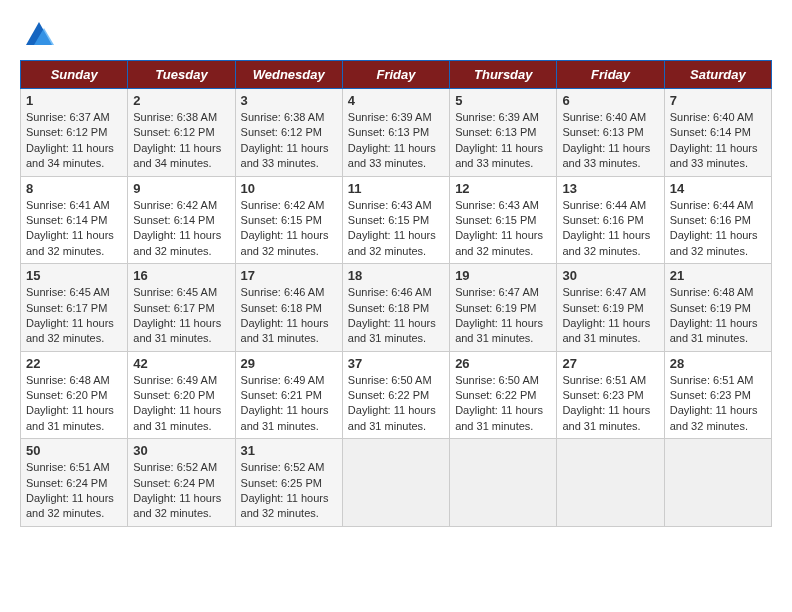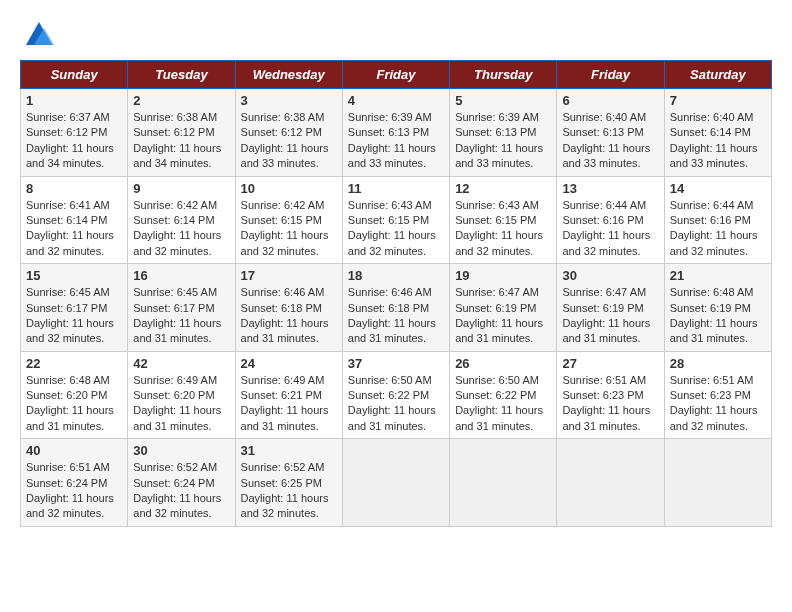--- a/index.html
+++ b/index.html
@@ -215,21 +215,21 @@
       <tr>
         <td>
           <span class="day-num">22</span>
 <div class="day-info">Sunrise: 6:48 AM<br>Sunset: 6:20 PM<br>Daylight: 11 hours and 31 minutes.</div>
         </td>
         <td>
           <span class="day-num">42</span>
 <div class="day-info">Sunrise: 6:49 AM<br>Sunset: 6:20 PM<br>Daylight: 11 hours and 31 minutes.</div>
         </td>
         <td>
-          <span class="day-num">24</span>
+          <span class="day-num">29</span>
 <div class="day-info">Sunrise: 6:49 AM<br>Sunset: 6:21 PM<br>Daylight: 11 hours and 31 minutes.</div>
         </td>
         <td>
           <span class="day-num">37</span>
 <div class="day-info">Sunrise: 6:50 AM<br>Sunset: 6:22 PM<br>Daylight: 11 hours and 31 minutes.</div>
         </td>
         <td>
           <span class="day-num">26</span>
 <div class="day-info">Sunrise: 6:50 AM<br>Sunset: 6:22 PM<br>Daylight: 11 hours and 31 minutes.</div>
         </td>
@@ -237,21 +237,21 @@
           <span class="day-num">27</span>
 <div class="day-info">Sunrise: 6:51 AM<br>Sunset: 6:23 PM<br>Daylight: 11 hours and 31 minutes.</div>
         </td>
         <td>
           <span class="day-num">28</span>
 <div class="day-info">Sunrise: 6:51 AM<br>Sunset: 6:23 PM<br>Daylight: 11 hours and 32 minutes.</div>
         </td>
       </tr>
       <tr>
         <td>
-          <span class="day-num">40</span>
+          <span class="day-num">50</span>
 <div class="day-info">Sunrise: 6:51 AM<br>Sunset: 6:24 PM<br>Daylight: 11 hours and 32 minutes.</div>
         </td>
         <td>
           <span class="day-num">30</span>
 <div class="day-info">Sunrise: 6:52 AM<br>Sunset: 6:24 PM<br>Daylight: 11 hours and 32 minutes.</div>
         </td>
         <td>
           <span class="day-num">31</span>
 <div class="day-info">Sunrise: 6:52 AM<br>Sunset: 6:25 PM<br>Daylight: 11 hours and 32 minutes.</div>
         </td>

